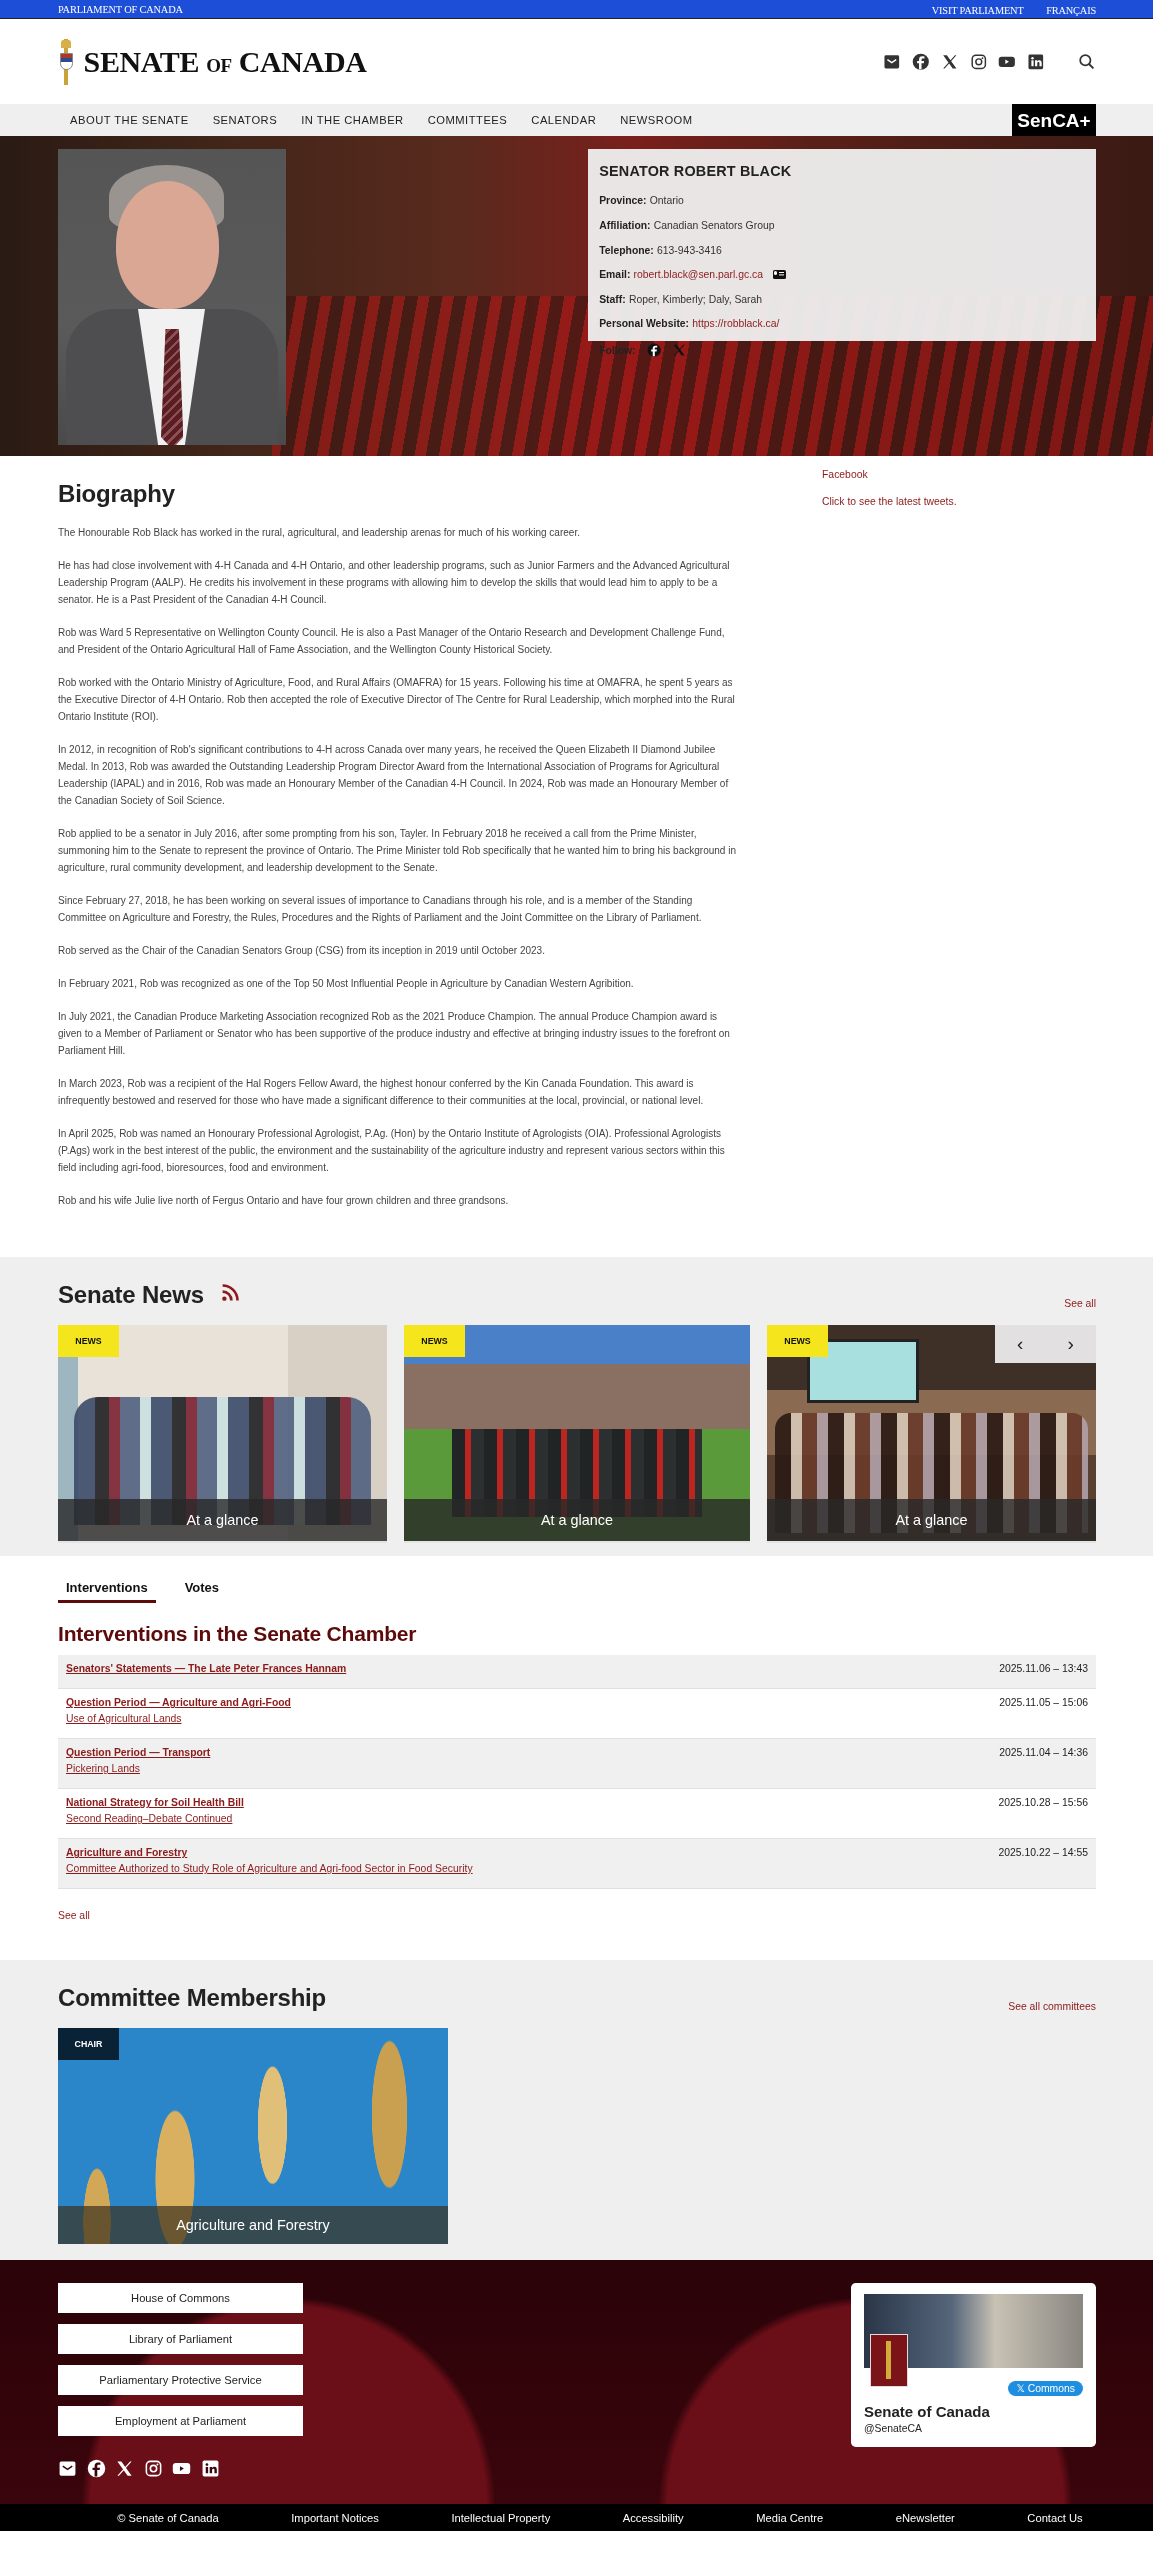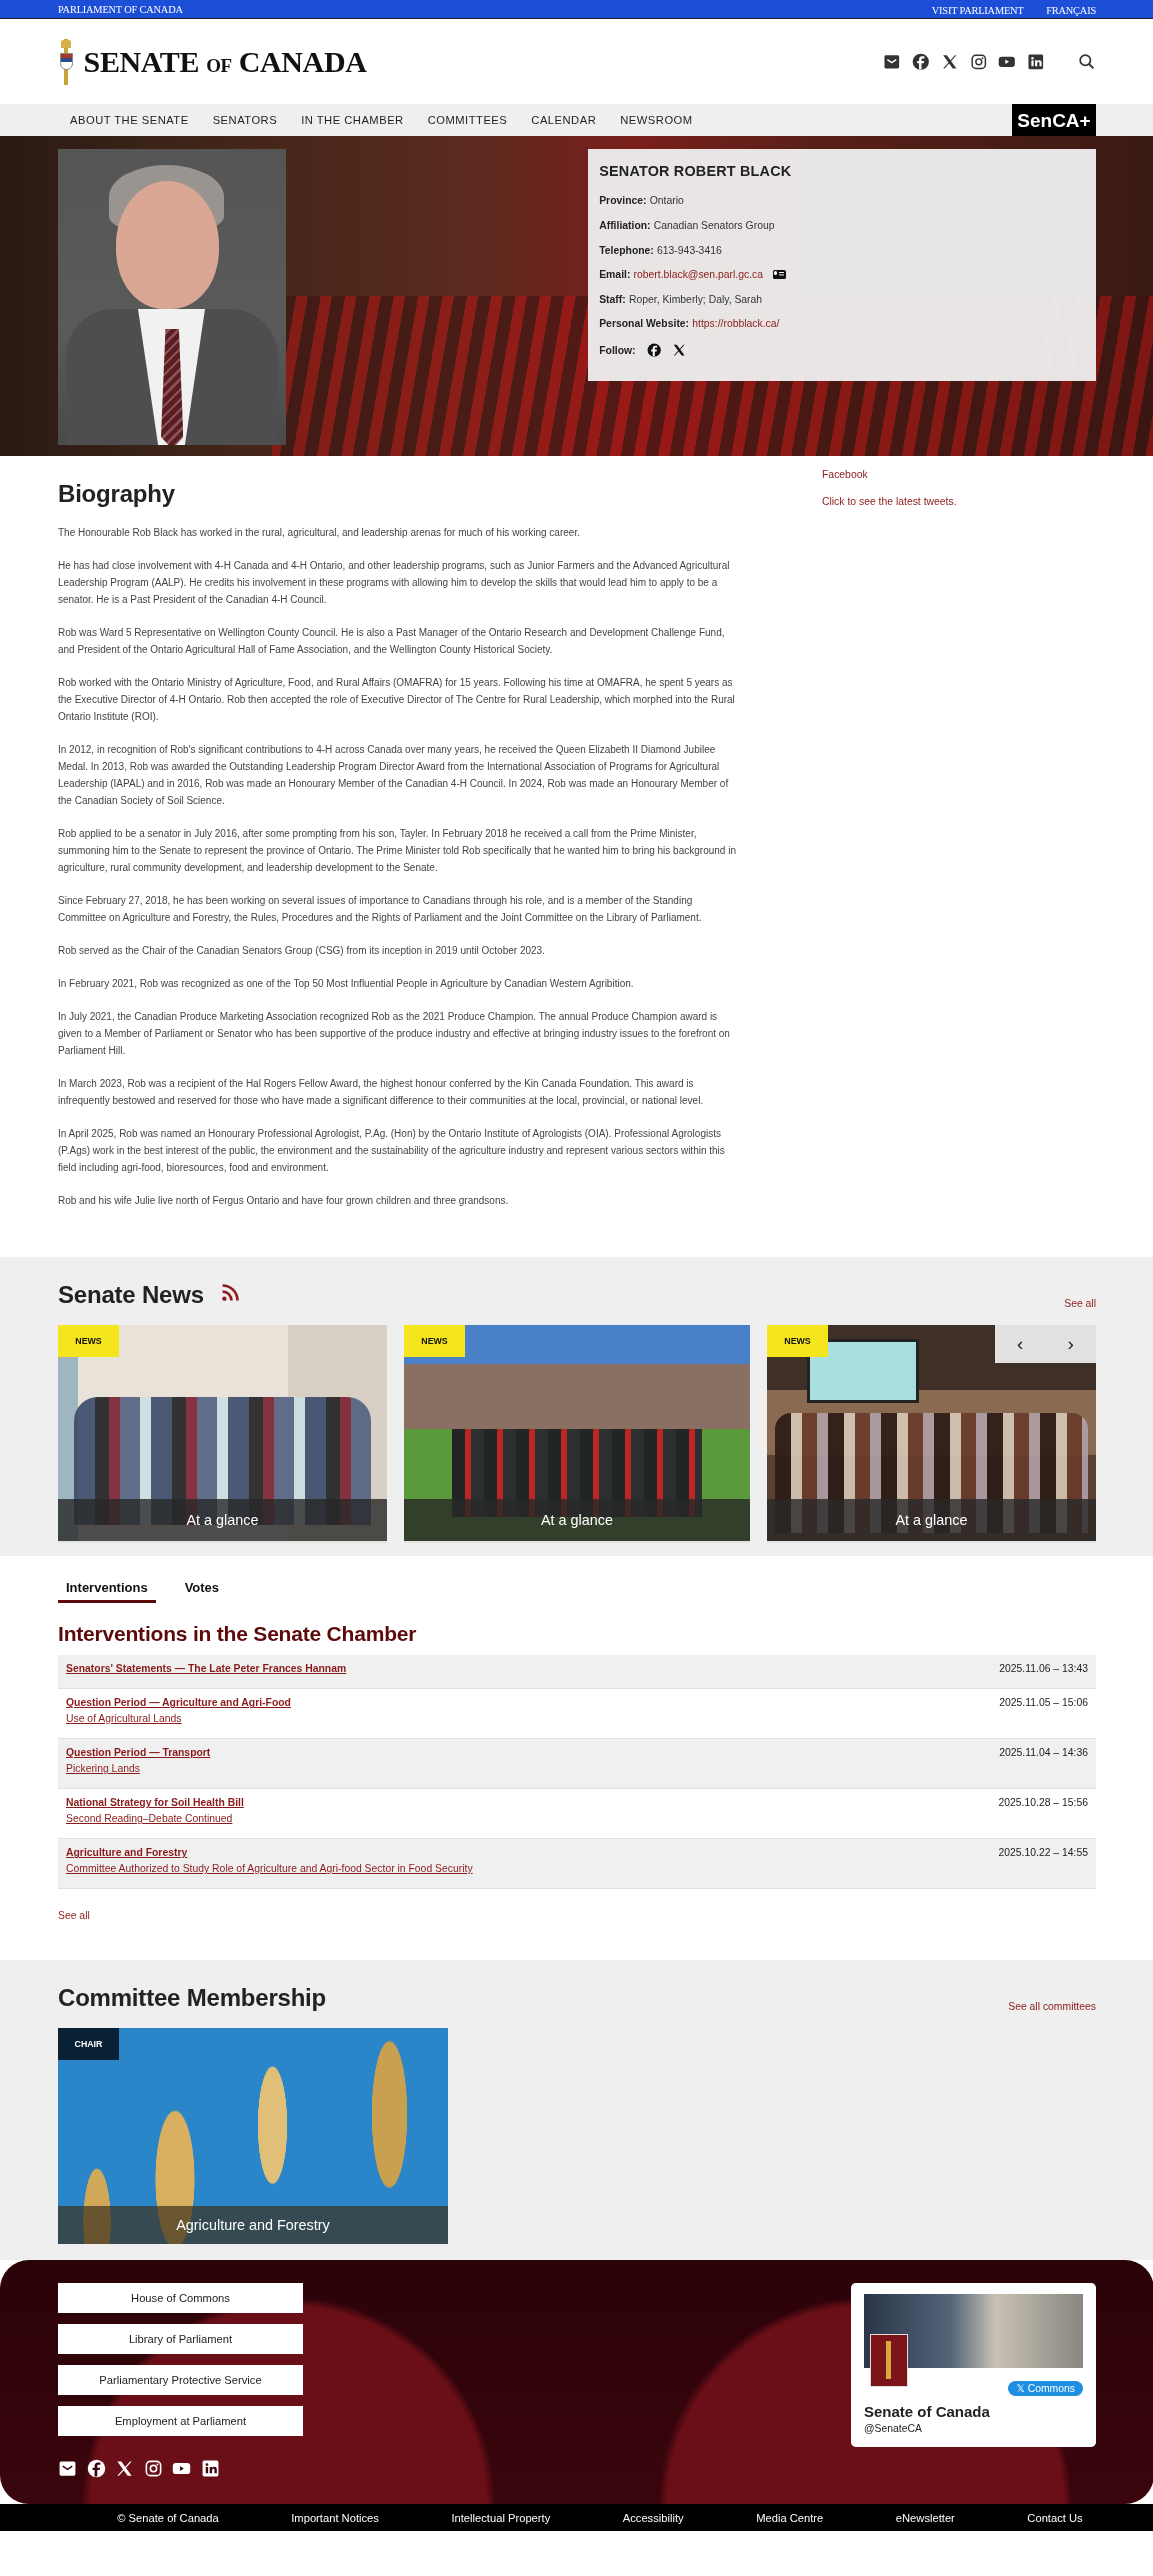--- a/index.html
+++ b/index.html
@@ -40,21 +40,21 @@
     background: linear-gradient(90deg, #2a1a14 0%, #3d2418 15%, #5a2a1e 40%, #7a1f1c 55%, #5a2018 70%, #3a1a14 100%); }
   .hero::after { content: ""; position: absolute; left: 272px; right: 0; bottom: 0; height: 160px;
     background: repeating-linear-gradient(100deg, rgba(180,20,20,.55) 0 11.2px, rgba(60,20,16,.6) 11.2px 24px); }
   .portrait { position: absolute; left: 58px; top: 13px; width: 228px; height: 296px; z-index: 2;
     background: linear-gradient(#555 0%, #5a5a5a 60%, #4a4a4a 100%); overflow: hidden; }
   .portrait .head { position: absolute; left: 58px; top: 32px; width: 103px; height: 128px; border-radius: 50% 50% 46% 46%; background: #d9a794; }
   .portrait .hair { position: absolute; left: 51px; top: 16px; width: 115px; height: 64px; border-radius: 50% 50% 20% 20%; background: #9a9490; }
   .portrait .suit { position: absolute; left: 8px; top: 160px; width: 212px; height: 160px; border-radius: 48px 48px 0 0; background: #4e4e50; }
   .portrait .shirt { position: absolute; left: 80px; top: 160px; width: 67px; height: 136px; background: #f1f1f1; clip-path: polygon(0 0,100% 0,70% 100%,30% 100%); }
   .portrait .tie { position: absolute; left: 103px; top: 180px; width: 22.4px; height: 120px; background: repeating-linear-gradient(135deg,#5a1e22 0 4.8px,#8a5055 4.8px 7.2px); clip-path: polygon(20% 0,80% 0,100% 90%,50% 100%,0 90%); }
-  .info-card { position: absolute; left: 588px; top: 13px; width: 508px; height: 232px; background: rgba(240,240,240,.95); padding: 14.4px 11.2px; z-index: 2; }
+  .info-card { position: absolute; left: 588px; top: 13px; width: 508px; height: 192px; background: rgba(240,240,240,.95); padding: 14.4px 11.2px; z-index: 2; }
   .info-card h2 { font-size: 14.4px; font-weight: bold; color: #222; margin-bottom: 16px; letter-spacing: 0.2px; }
   .info-row { font-size: 10.4px; color: #333; margin-bottom: 13.6px; display: flex; align-items: center; gap: 3.2px; }
   .info-row b { color: #222; }
   .vcard { display: inline-block; width: 13px; height: 9.6px; background: #111; border-radius: 1.6px; margin-left: 6.4px; position: relative; }
   .vcard::before { content:""; position:absolute; left:1.6px; top:1.6px; width:3.2px; height:3.2px; background:#fff; border-radius:50%; }
   .vcard::after { content:""; position:absolute; left:6.4px; top:2.4px; width:4.8px; height:0.8px; background:#fff; box-shadow: 0 2.4px 0 #fff; }
   .follow-ic { width: 14.4px; height: 14.4px; margin-left: 8px; }
   .follow-ic svg { width: 14.4px; height: 14.4px; fill: #111; }
 
   
@@ -112,21 +112,21 @@
   .comm-card { width: 390px; height: 216px; position: relative; overflow: hidden; background: #2a86c8; }
   .comm-card .wheat { position:absolute; inset:0;
     background: radial-gradient(ellipse 32px 112px at 30% 70%, #d8b060 60%, transparent 62%),
                 radial-gradient(ellipse 24px 96px at 55% 45%, #e0c078 60%, transparent 62%),
                 radial-gradient(ellipse 29px 120px at 85% 40%, #c8a050 60%, transparent 62%),
                 radial-gradient(ellipse 22.4px 88px at 10% 90%, #d0a858 60%, transparent 62%); }
   .comm-card .badge { position:absolute; left:0; top:0; width:61px; height:32px; background:#0a2236; color:#fff; font-size:8.8px; font-weight:bold; display:flex; align-items:center; justify-content:center; z-index:2; }
   .comm-card .caption { position:absolute; left:0; right:0; bottom:0; height:38px; background: rgba(60,50,30,.7); color:#fff; font-size:14.4px; display:flex; align-items:center; justify-content:center; z-index:2; }
 
   
-  .footer { background: radial-gradient(circle at 25% 100%, #6a0e18 0 22%, transparent 23%), radial-gradient(circle at 75% 100%, #6a0e18 0 22%, transparent 23%), linear-gradient(#2a0308, #3a050c); padding: 22.4px 0 21px; height: 244px; position: relative; border-radius: 29px; }
+  .footer { background: radial-gradient(circle at 25% 100%, #6a0e18 0 22%, transparent 23%), radial-gradient(circle at 75% 100%, #6a0e18 0 22%, transparent 23%), linear-gradient(#2a0308, #3a050c); padding: 22.4px 0 21px; height: 244px; position: relative; }
   .footer .wrap { display: flex; justify-content: space-between; }
   .footer-links { display: flex; flex-direction: column; gap: 11.2px; }
   .footer-links a { display: flex; width: 245px; height: 30px; background: #fff; color: #222; text-decoration: none; font-size: 11.2px; align-items: center; justify-content: center; }
   .footer-social { display: flex; gap: 9.6px; margin-top: 22.4px; }
   .footer-social svg { width: 19px; height: 19px; fill: #fff; }
   .tw-card { width: 245px; height: 164px; background: #fff; border-radius: 4.8px; padding: 11.2px 13px; position: relative; }
   .tw-banner { height: 74px; background: linear-gradient(90deg,#2a3648 0%, #55657a 40%, #c8c2b4 60%, #8a8680 100%); }
   .tw-avatar { position: absolute; left: 19px; top: 51px; width: 38px; height: 53px; background: #7a1418; border: 1.6px solid #ddd; }
   .tw-avatar::after { content:""; position:absolute; left:15px; top:6.4px; width:4.8px; height:38px; background:#d4aa3a; }
   .tw-follow { position: absolute; right: 13px; top: 98px; background: #1d8ee0; color: #fff; border-radius: 9.6px; font-size: 10.4px; padding: 1.6px 8px; }

